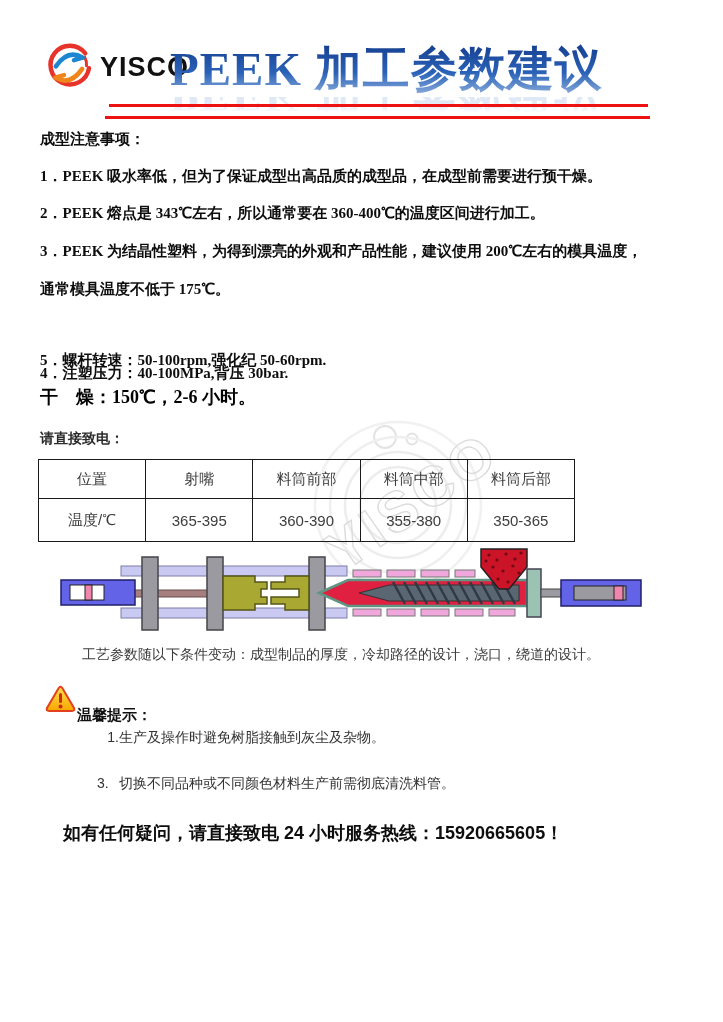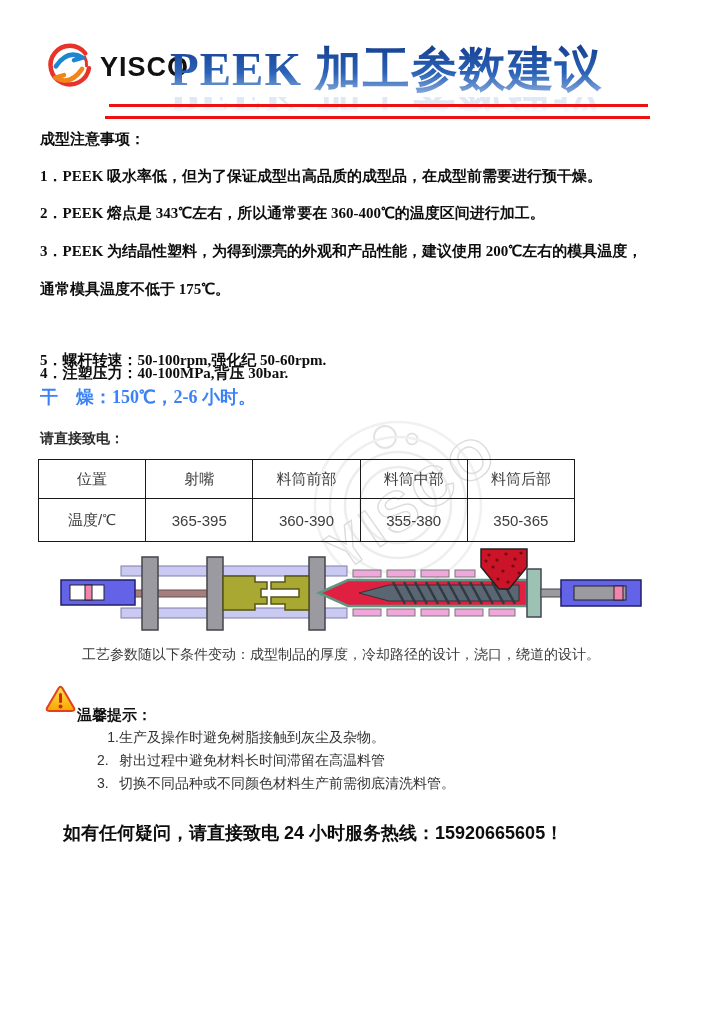--- a/index.html
+++ b/index.html
@@ -25,21 +25,21 @@
   .rule1{left:109px;top:104px;width:539px;}
   .rule2{left:105px;top:116px;width:545px;}
 
   
   .note{position:absolute;left:40px;margin:0;font-family:"Liberation Serif",serif;
         font-weight:bold;font-size:15px;color:#0d0d0d;white-space:nowrap;z-index:2;}
   .nh {top:130px;}
   .n0 {top:167px;} .n1 {top:204px;} .n2 {top:242px;} .n3 {top:280px;}
   .n4 {top:332px;margin-top:32px;} .n5 {top:351px;}
   .drying{position:absolute;left:40px;top:385px;margin:0;z-index:2;
-        font-family:"Liberation Serif",serif;font-weight:bold;font-size:18px;color:#3b82f6;}
+        font-family:"Liberation Serif",serif;font-weight:bold;font-size:18px;color:#000000;}
   .tbl-label{position:absolute;left:40px;top:430px;margin:0;font-weight:bold;font-size:14px;
         color:#2b2b2b;z-index:2;}
 
   
   .temp-table{position:absolute;left:38px;top:459px;width:537px;border-collapse:collapse;
         table-layout:fixed;z-index:2;}
   .temp-table th,.temp-table td{border:1.6px solid #1a1a1a;text-align:center;
         font-weight:400;font-size:15px;color:#3d3d3d;background:transparent;}
   .temp-table th{height:36px;}
   .temp-table td{height:40px;}
@@ -200,18 +200,17 @@
         <stop offset="0" stop-color="#ffe14d"></stop>
           <stop offset="1" stop-color="#f7a600"></stop>
       </linearGradient>
     </defs>
     <path d="M13.7 3 Q15.5 0.4 17.3 3 L29 23 Q30.3 26 26.8 26 L4.2 26 Q0.7 26 2 23 Z" fill="url(#wg)" stroke="#e2401f" stroke-width="2"></path>
     <rect x="14" y="8" width="3" height="10" rx="1.5" fill="#cc2a0e"></rect>
     <circle cx="15.5" cy="21.5" r="2" fill="#cc2a0e"></circle>
   </svg>
   <p class="tips-heading">温馨提示：</p>
   <p class="tip t0"><span class="num">1.</span><span>生产及操作时避免树脂接触到灰尘及杂物。</span></p>
-  <p class="tip t1"><span class="num">2.</span><span>射出过程中避免材料长时间滞留在高温料管</span></p>
   <p class="tip t2"><span class="num">3.</span><span>切换不同品种或不同颜色材料生产前需彻底清洗料管。</span></p>
 
   <p class="contact">如有任何疑问，请直接致电 24 小时服务热线：15920665605！</p>
 
 </div>
 
 </body></html>

